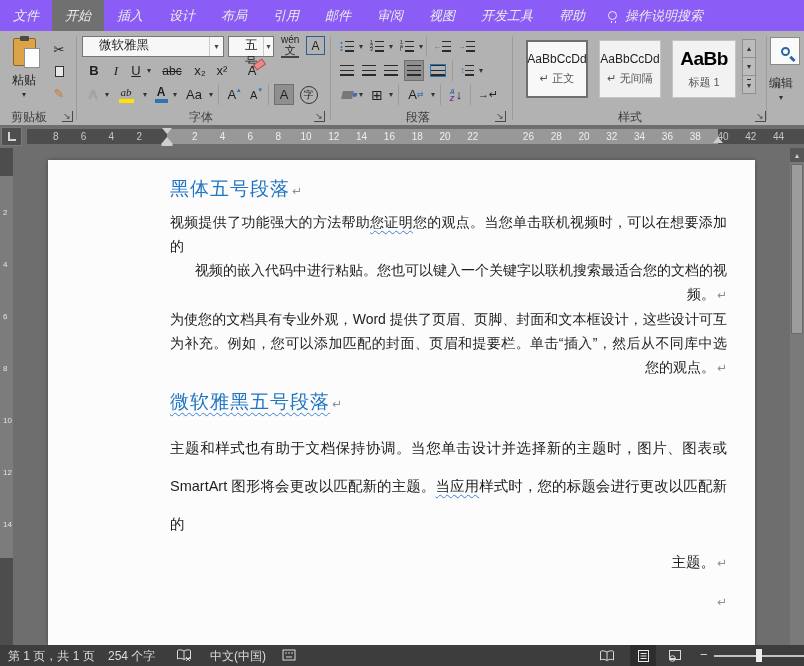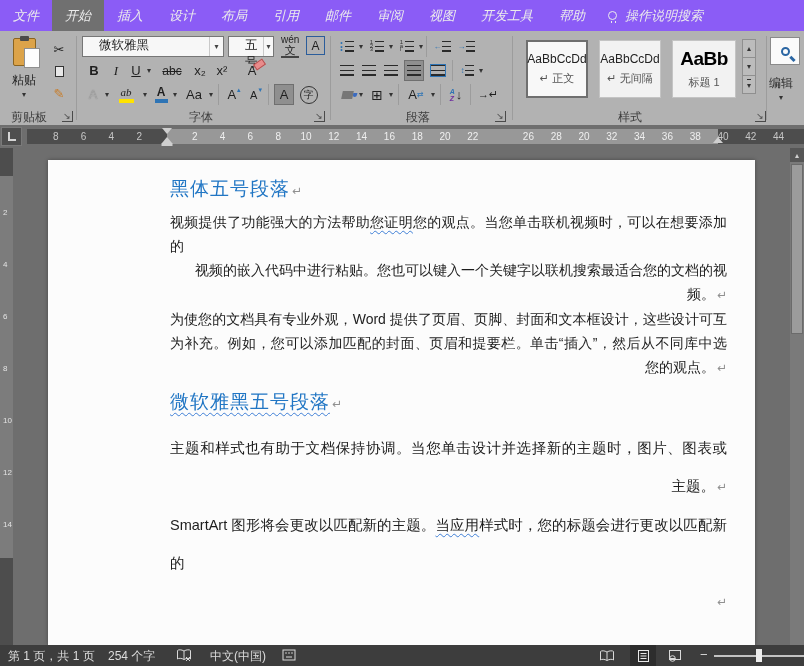--- a/index.html
+++ b/index.html
@@ -403,22 +403,22 @@
         <div id="para1">
             <div class="line full"><span>视频提供了功能强大的方法帮助</span><span class="sp">您证明</span><span>您的观点。当您单击联机视频时，可以在想要添加的</span></div>
             <div class="line"><span>视频的嵌入代码中进行粘贴。您也可以键入一个关键字以联机搜索最适合您的文档的视频。</span><span class="pil">↵</span></div>
             <div class="line full"><span>为使您的文档具有专业外观，Word 提供了页眉、页脚、封面和文本框设计，这些设计可互</span></div>
             <div class="line full"><span>为补充。例如，您可以添加匹配的封面、页眉和提要栏。单击“插入”，然后从不同库中选</span></div>
             <div class="line"><span>您的观点。</span><span class="pil">↵</span></div>
           </div>
         <div class="h1 h2"><span class="sp">微软雅黑五号段落</span><span class="pil">↵</span></div>
         <div id="para2">
             <div class="line full"><span>主题和样式也有助于文档保持协调。当您单击设计并选择新的主题时，图片、图表或</span></div>
+            <div class="line full"><span>SmartArt 图形将会更改以匹配新的主题。</span><span class="sp">当应用</span><span>样式时，您的标题会进行更改以匹配新的</span></div>
             <div class="line"><span>主题。</span><span class="pil">↵</span></div>
-            <div class="line full"><span>SmartArt 图形将会更改以匹配新的主题。</span><span class="sp">当应用</span><span>样式时，您的标题会进行更改以匹配新的</span></div>
             <div class="line"><span class="pil">↵</span></div>
           </div>
       </div>
     </div>
     <div id="scrollbar">
       <div class="up">▴</div>
       <div class="thumb"></div>
     </div>
   </div>
 

